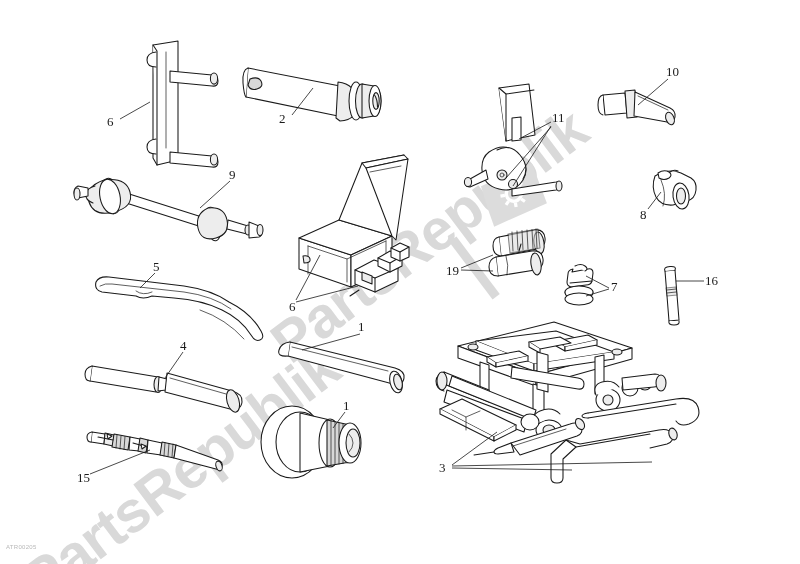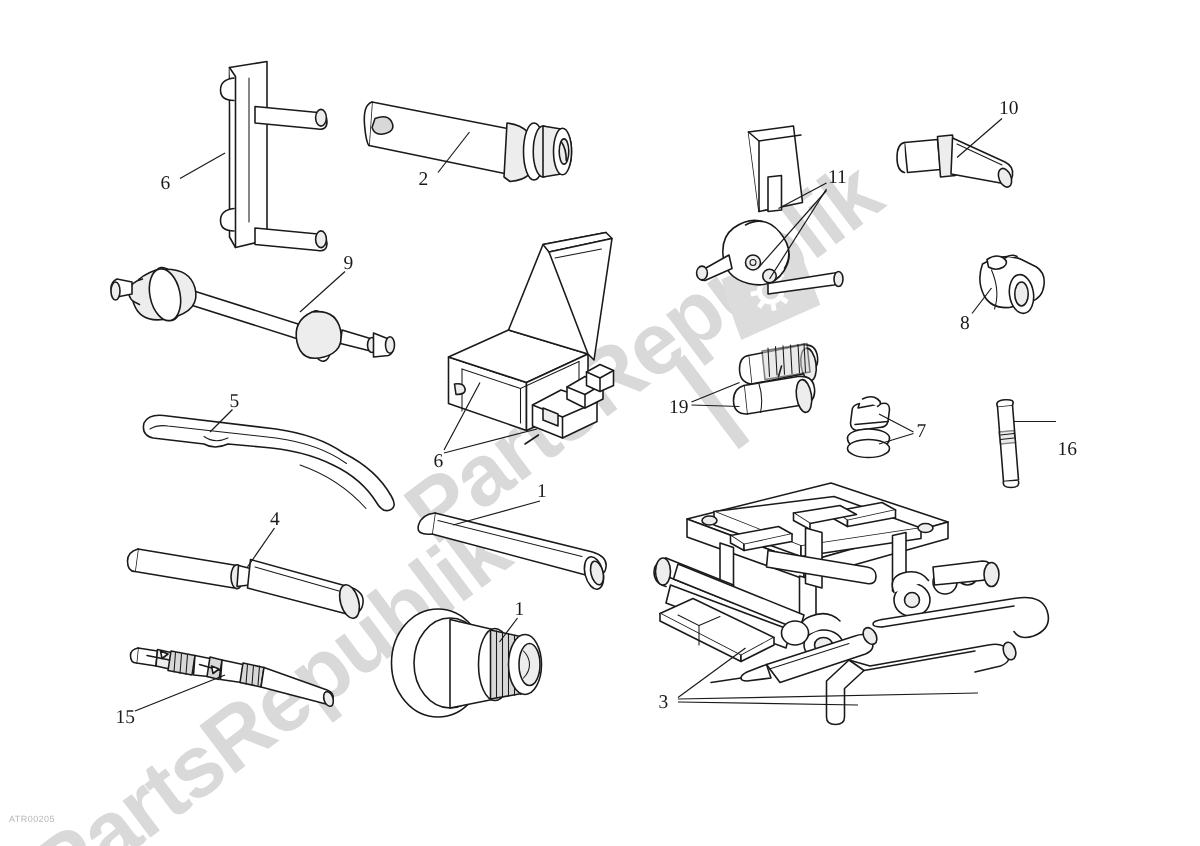--- a/index.html
+++ b/index.html
@@ -450,18 +450,18 @@
     <div class="lbl" style="left:107px;  top:115px;">6</div>
     <div class="lbl" style="left:611px;  top:280px;">7</div>
     <div class="lbl" style="left:640px;  top:208px;">8</div>
     <div class="lbl" style="left:229px;  top:168px;">9</div>
     <div class="lbl" style="left:666px;  top:65px;">10</div>
     <div class="lbl" style="left:343px;  top:399px;">1</div>
     <div class="lbl" style="left:552px;  top:111px;">11</div>
     <div class="lbl" style="left:289px;  top:300px;">6</div>
     <div class="lbl" style="left:446px;  top:264px;">19</div>
     <div class="lbl" style="left:77px;   top:471px;">15</div>
-    <div class="lbl" style="left:705px;  top:292px;">16</div>
+    <div class="lbl" style="left:705px;  top:274px;">16</div>
 
     <div class="code">ATR00205</div>
 
   </div>
 </div>
 
 </body></html>

